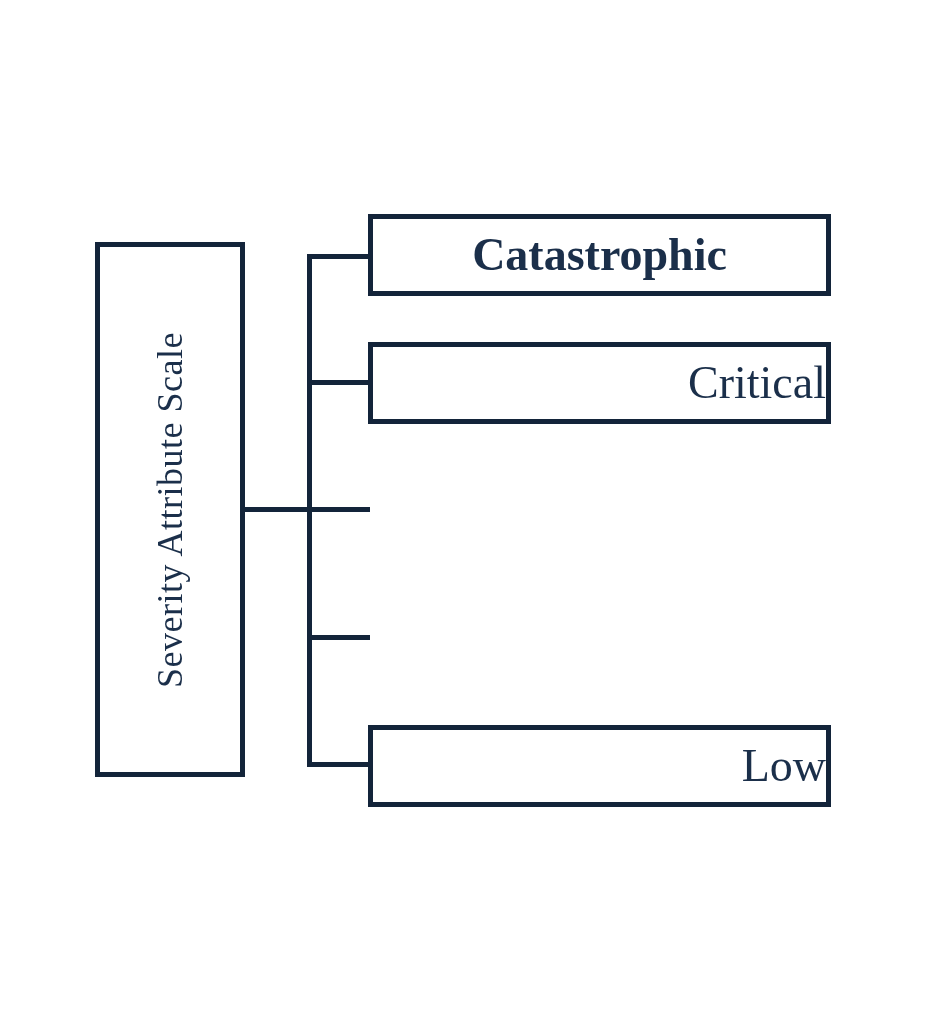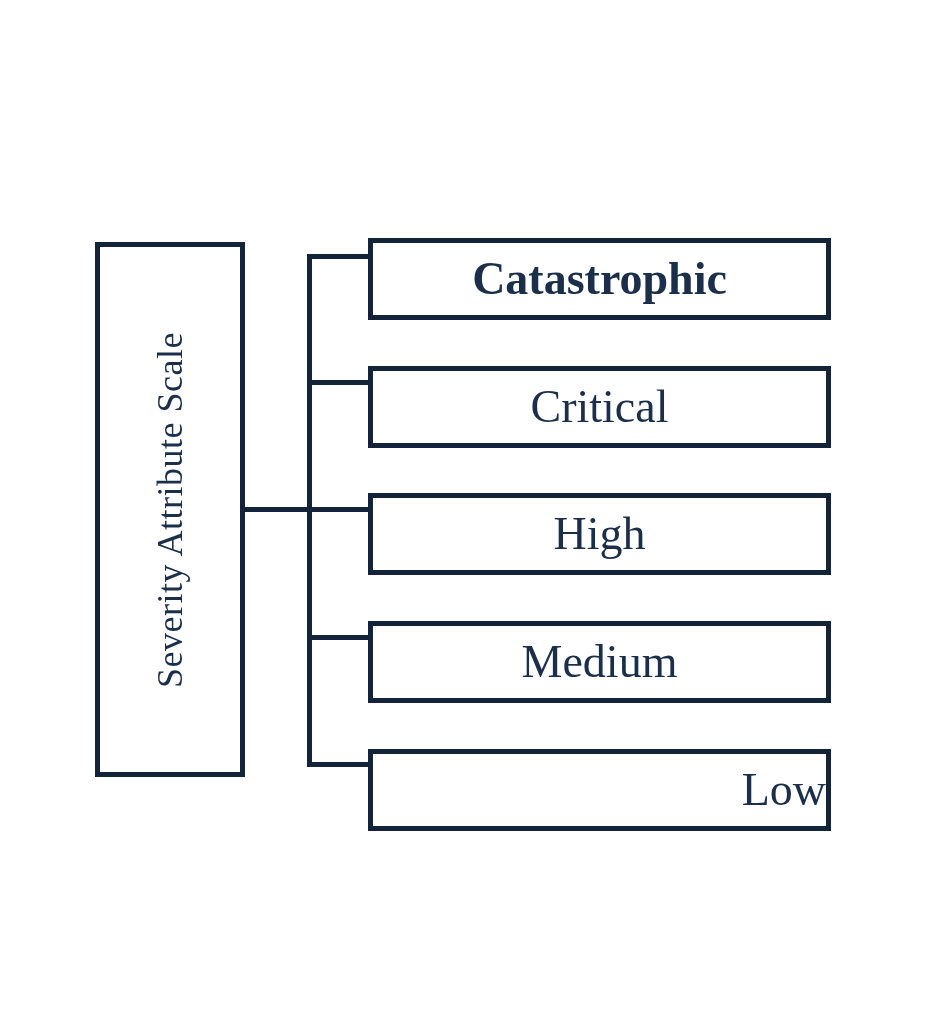--- a/index.html
+++ b/index.html
@@ -59,21 +59,20 @@
     position: absolute;
     left: 368px;
     width: 463px;
     height: 82px;
     box-sizing: border-box;
     border: 5px solid #13243a;
     background: #ffffff;
     display: flex;
     align-items: center;
     justify-content: center;
-    margin-top: 24px;
   }
   .leaf-label {
     font-size: 46px;
     line-height: 1;
     color: #1b2f4a;
     white-space: nowrap;
   }
   .leaf-label.bold { font-weight: bold; }
 </style>
 </head>
@@ -92,29 +91,23 @@
   <div class="conn conn-h" style="left:307px; top:254px;  width:63px;"></div>
   <div class="conn conn-h" style="left:307px; top:380px;  width:63px;"></div>
   <div class="conn conn-h" style="left:307px; top:507px;  width:63px;"></div>
   <div class="conn conn-h" style="left:307px; top:635px;  width:63px;"></div>
   <div class="conn conn-h" style="left:307px; top:762px;  width:63px;"></div>
 
   <div class="leaf-box" style="top:214px;">
     <span class="leaf-label bold">Catastrophic</span>
   </div>
 
-  <div class="leaf-box" style="top:342px;">
+  <div class="leaf-box" style="top:342px;justify-content:flex-end;">
     <span class="leaf-label">Critical</span>
   </div>
 
-  <div class="leaf-box" style="top:469px;">
-    <span class="leaf-label">High</span>
-  </div>
 
-  <div class="leaf-box" style="top:597px;">
-    <span class="leaf-label">Medium</span>
-  </div>
 
   <div class="leaf-box" style="top:725px;justify-content:flex-end;">
     <span class="leaf-label">Low</span>
   </div>
 
 </div>
 
 </body></html>

